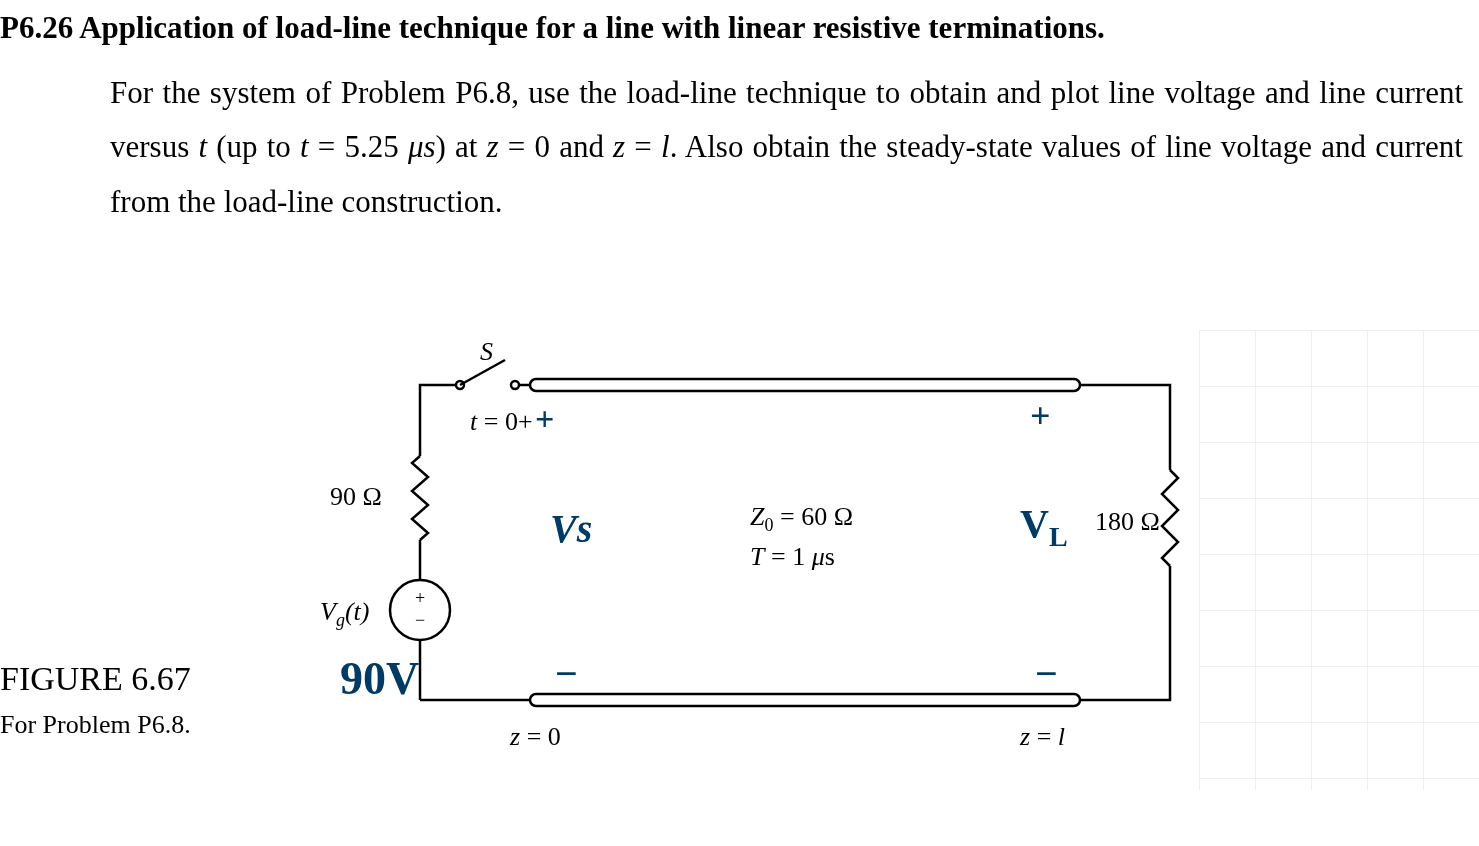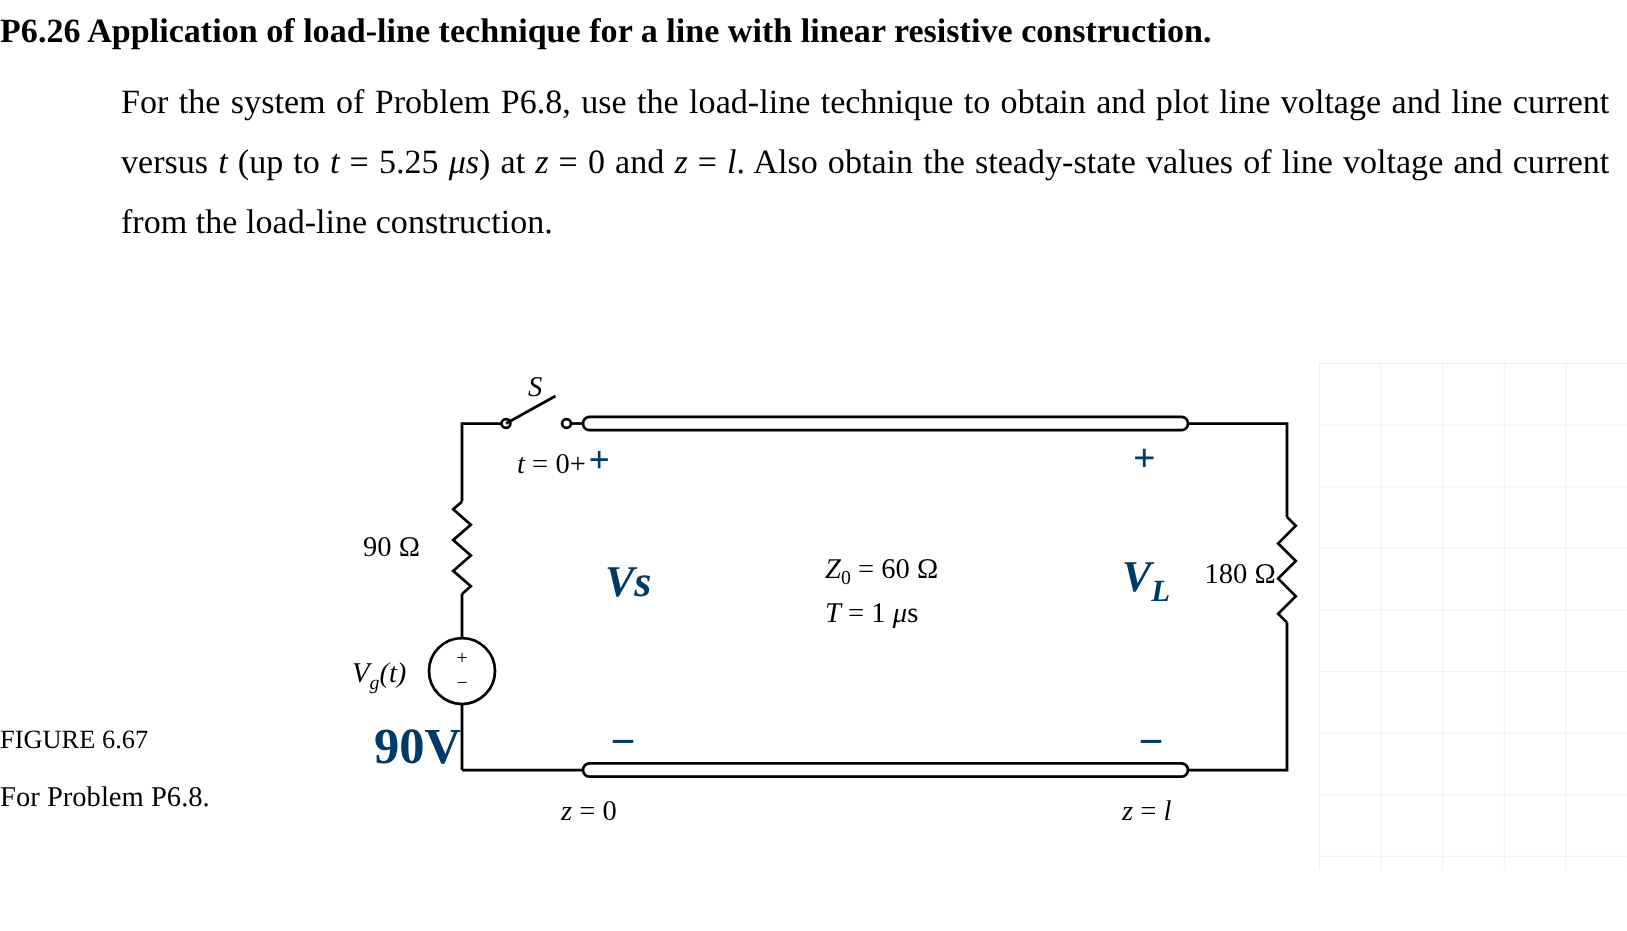--- a/index.html
+++ b/index.html
@@ -41,21 +41,21 @@
     position: absolute;
     top: 330px;
     left: 0;
     width: 1479px;
     height: 460px;
   }
   .figure-caption {
     position: absolute;
     left: 0;
     top: 330px;
-    font-size: 24px;
+    font-size: 34px;
     color: #000;
   }
   .figure-subcaption {
     position: absolute;
     left: 0;
     top: 380px;
     font-size: 26px;
     color: #000;
   }
   .circuit-svg {
@@ -85,21 +85,21 @@
   }
   .sub { font-size: 70%; vertical-align: sub; }
 </style>
 </head>
 <body>
 
 <div class="content">
   <div class="problem-heading">
     <span class="problem-number">P6.26</span>
     <span> </span>
-    <span class="problem-title">Application of load-line technique for a line with linear resistive construction.</span>
+    <span class="problem-title">Application of load-line technique for a line with linear resistive terminations.</span>
   </div>
 
   <div class="problem-body">
     <span>For the system of Problem P6.8, use the load-line technique to obtain and plot line voltage and line current versus </span><span class="italic">t</span><span> (up to </span><span class="italic">t</span><span> = 5.25 </span><span class="italic">μs</span><span>) at </span><span class="italic">z</span><span> = 0 and </span><span class="italic">z</span><span> = </span><span class="italic">l</span><span>. Also obtain the steady-state values of line voltage and current from the load-line construction.</span>
   </div>
 </div>
 
 <div class="figure-area">
   <div class="grid-bg"></div>
 
@@ -150,19 +150,19 @@
 
     <text x="210" y="415" font-size="26" fill="#000"><tspan font-style="italic">z</tspan> = 0</text>
     <text x="720" y="415" font-size="26" fill="#000"><tspan font-style="italic">z</tspan> = <tspan font-style="italic">l</tspan></text>
   </svg>
 
   <div class="ann" style="left:550px; top:175px; font-size:40px; font-style:italic;">Vs</div>
   <div class="ann" style="left:535px; top:70px; font-size:34px;">+</div>
   <div class="ann" style="left:555px; top:320px; font-size:40px;">−</div>
 
   <div class="ann" style="left:1030px; top:65px; font-size:36px;">+</div>
-  <div class="ann" style="left:1020px; top:170px; font-size:40px; font-style:italic;">
+  <div class="ann" style="left:1020px; top:170px; font-size:40px; ">
     <span>V</span><span class="sub">L</span>
   </div>
   <div class="ann" style="left:1035px; top:320px; font-size:40px;">−</div>
 
   <div class="ann" style="left:340px; top:322px; font-size:46px;">90V</div>
 </div>
 
 </body></html>

